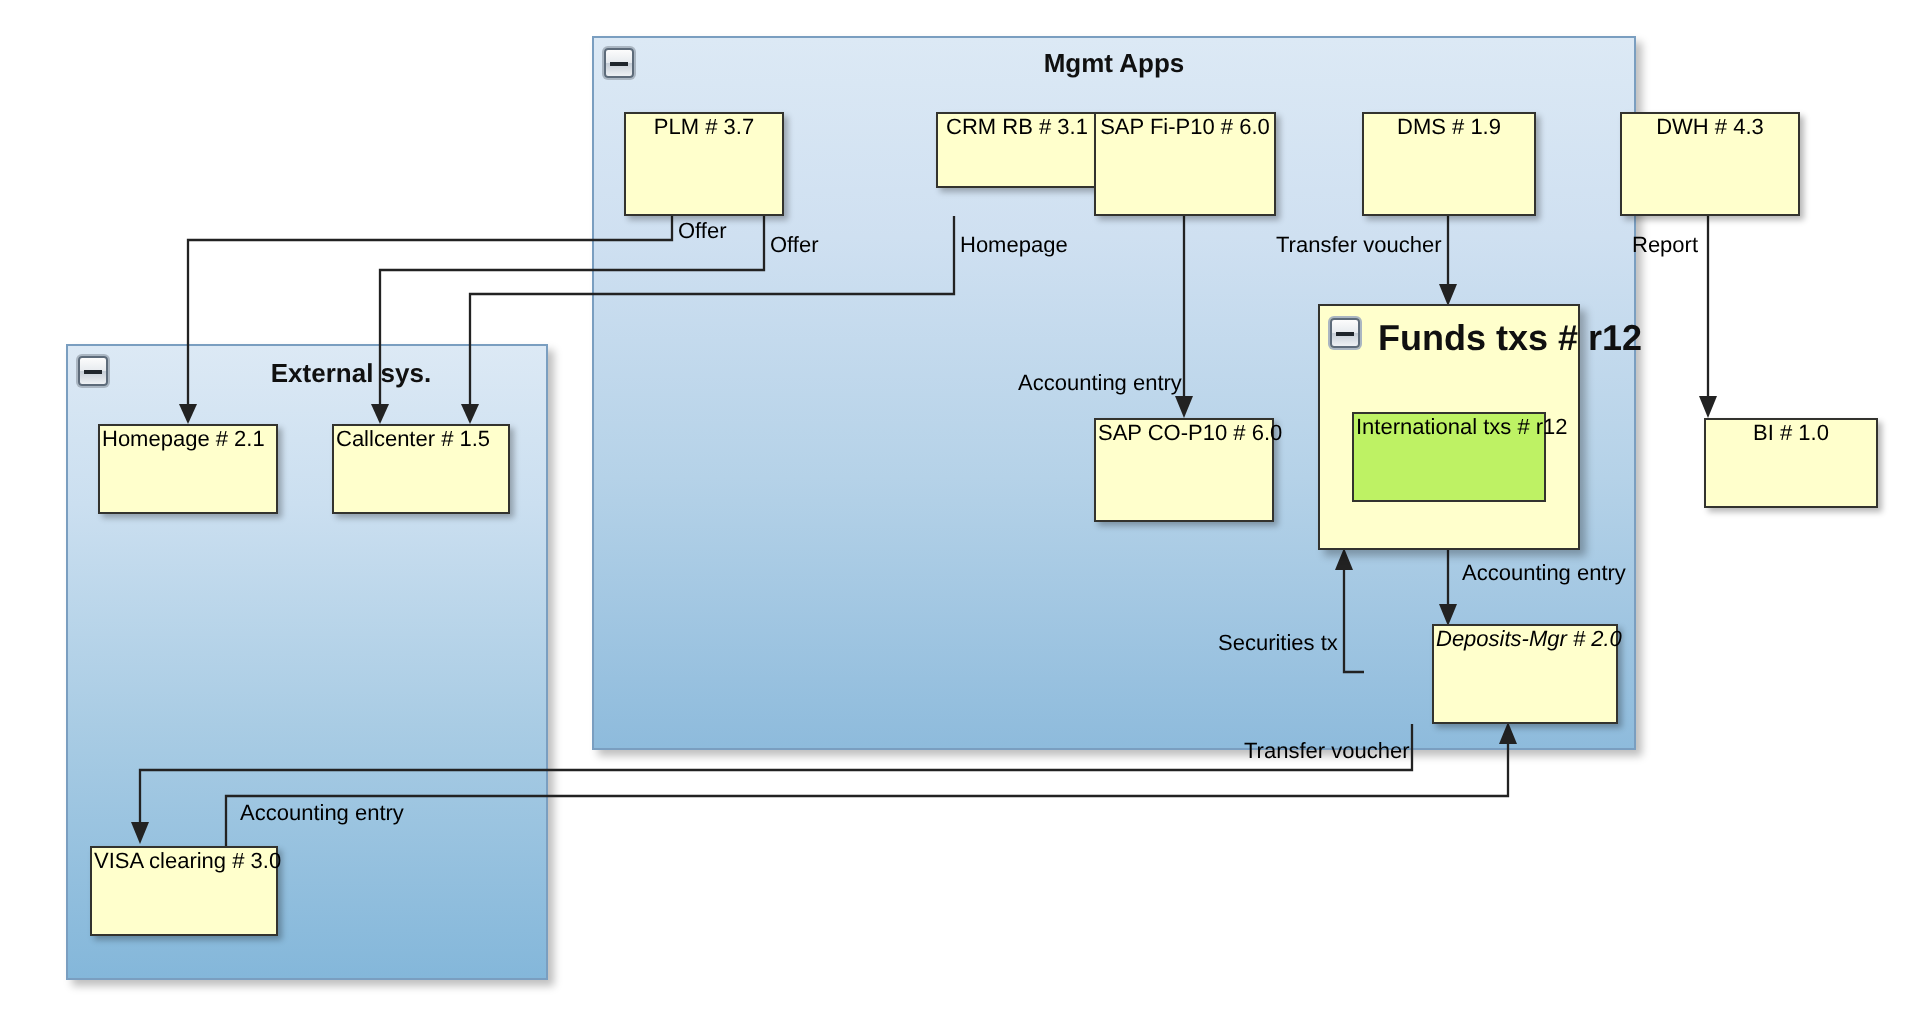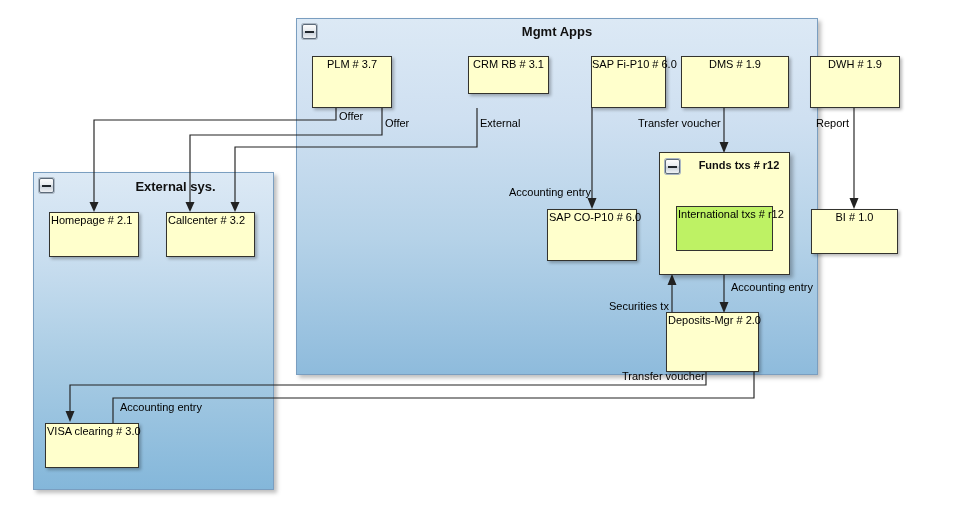--- a/index.html
+++ b/index.html
@@ -93,21 +93,21 @@
     background: #ffffcc;
     border: 1px solid #33332e;
     box-shadow: 3px 3px 4px rgba(0,0,0,0.28);
   }
   .subgroup-title {
     position: absolute;
     left: 0;
     right: 0;
     top: 6px;
     text-align: center;
-    font-size: 11px;
+    font-size: 18px;
     font-weight: bold;
     color: #101010;
     white-space: nowrap;
     margin-left: 29px;
   }
   .inner-node {
     position: absolute;
     box-sizing: border-box;
     background: #bef264;
     border: 1px solid #33332e;
@@ -210,77 +210,77 @@
   </svg>
 
   <div class="node" style="left:312px; top:56px; width:80px; height:52px;">
     <div class="node-label center">PLM # 3.7</div>
   </div>
 
   <div class="node" style="left:432px; top:56px; width:81px; height:38px;margin-left:36px;">
     <div class="node-label center">CRM RB # 3.1</div>
   </div>
 
-  <div class="node" style="left:547px; top:56px; width:75px; height:52px;margin-left:44px;">
+  <div class="node" style="left:547px; top:56px; width:91px; height:52px;">
     <div class="node-label center">SAP Fi-P10 # 6.0</div>
   </div>
 
-  <div class="node" style="left:681px; top:56px; width:108px; height:52px;">
+  <div class="node" style="left:681px; top:56px; width:87px; height:52px;">
     <div class="node-label center">DMS # 1.9</div>
   </div>
 
   <div class="node" style="left:810px; top:56px; width:90px; height:52px;">
-    <div class="node-label center">DWH # 1.9</div>
+    <div class="node-label center">DWH # 4.3</div>
   </div>
 
   <div class="node" style="left:547px; top:209px; width:90px; height:52px;">
     <div class="node-label">SAP CO-P10 # 6.0</div>
   </div>
 
-  <div class="node" style="left:811px; top:209px; width:87px; height:45px;">
+  <div class="node" style="left:852px; top:209px; width:87px; height:45px;">
     <div class="node-label center">BI # 1.0</div>
   </div>
 
   <div class="subgroup" style="left:659px; top:152px; width:131px; height:123px;">
     <div class="collapse-btn" style="left:5px; top:6px;"></div>
     <div class="subgroup-title">Funds txs # r12</div>
     <div class="inner-node" style="left:16px; top:53px; width:97px; height:45px;">
       <div class="node-label">International txs # r12</div>
     </div>
   </div>
 
-  <div class="node" style="left:666px; top:312px; width:93px; height:60px;">
+  <div class="node" style="left:716px; top:312px; width:93px; height:50px;font-style:italic;">
     <div class="node-label">Deposits-Mgr # 2.0</div>
   </div>
 
   <div class="node" style="left:49px; top:212px; width:90px; height:45px;">
     <div class="node-label">Homepage # 2.1</div>
   </div>
 
   <div class="node" style="left:166px; top:212px; width:89px; height:45px;">
-    <div class="node-label">Callcenter # 3.2</div>
+    <div class="node-label">Callcenter # 1.5</div>
   </div>
 
   <div class="node" style="left:45px; top:423px; width:94px; height:45px;">
     <div class="node-label">VISA clearing # 3.0</div>
   </div>
 
   <div class="edge-label" style="left:339px; top:110px;">Offer</div>
 
   <div class="edge-label" style="left:385px; top:117px;">Offer</div>
 
-  <div class="edge-label" style="left:480px; top:117px;">External</div>
+  <div class="edge-label" style="left:480px; top:117px;">Homepage</div>
 
   <div class="edge-label" style="left:509px; top:186px;">Accounting entry</div>
 
   <div class="edge-label" style="left:638px; top:117px;">Transfer voucher</div>
 
   <div class="edge-label" style="left:816px; top:117px;">Report</div>
 
   <div class="edge-label" style="left:731px; top:281px;">Accounting entry</div>
 
-  <div class="edge-label" style="left:609px; top:300px;">Securities tx</div>
+  <div class="edge-label" style="left:609px; top:316px;">Securities tx</div>
 
   <div class="edge-label" style="left:622px; top:370px;">Transfer voucher</div>
 
   <div class="edge-label" style="left:120px; top:401px;">Accounting entry</div>
 
 </div>
 
 </body></html>

